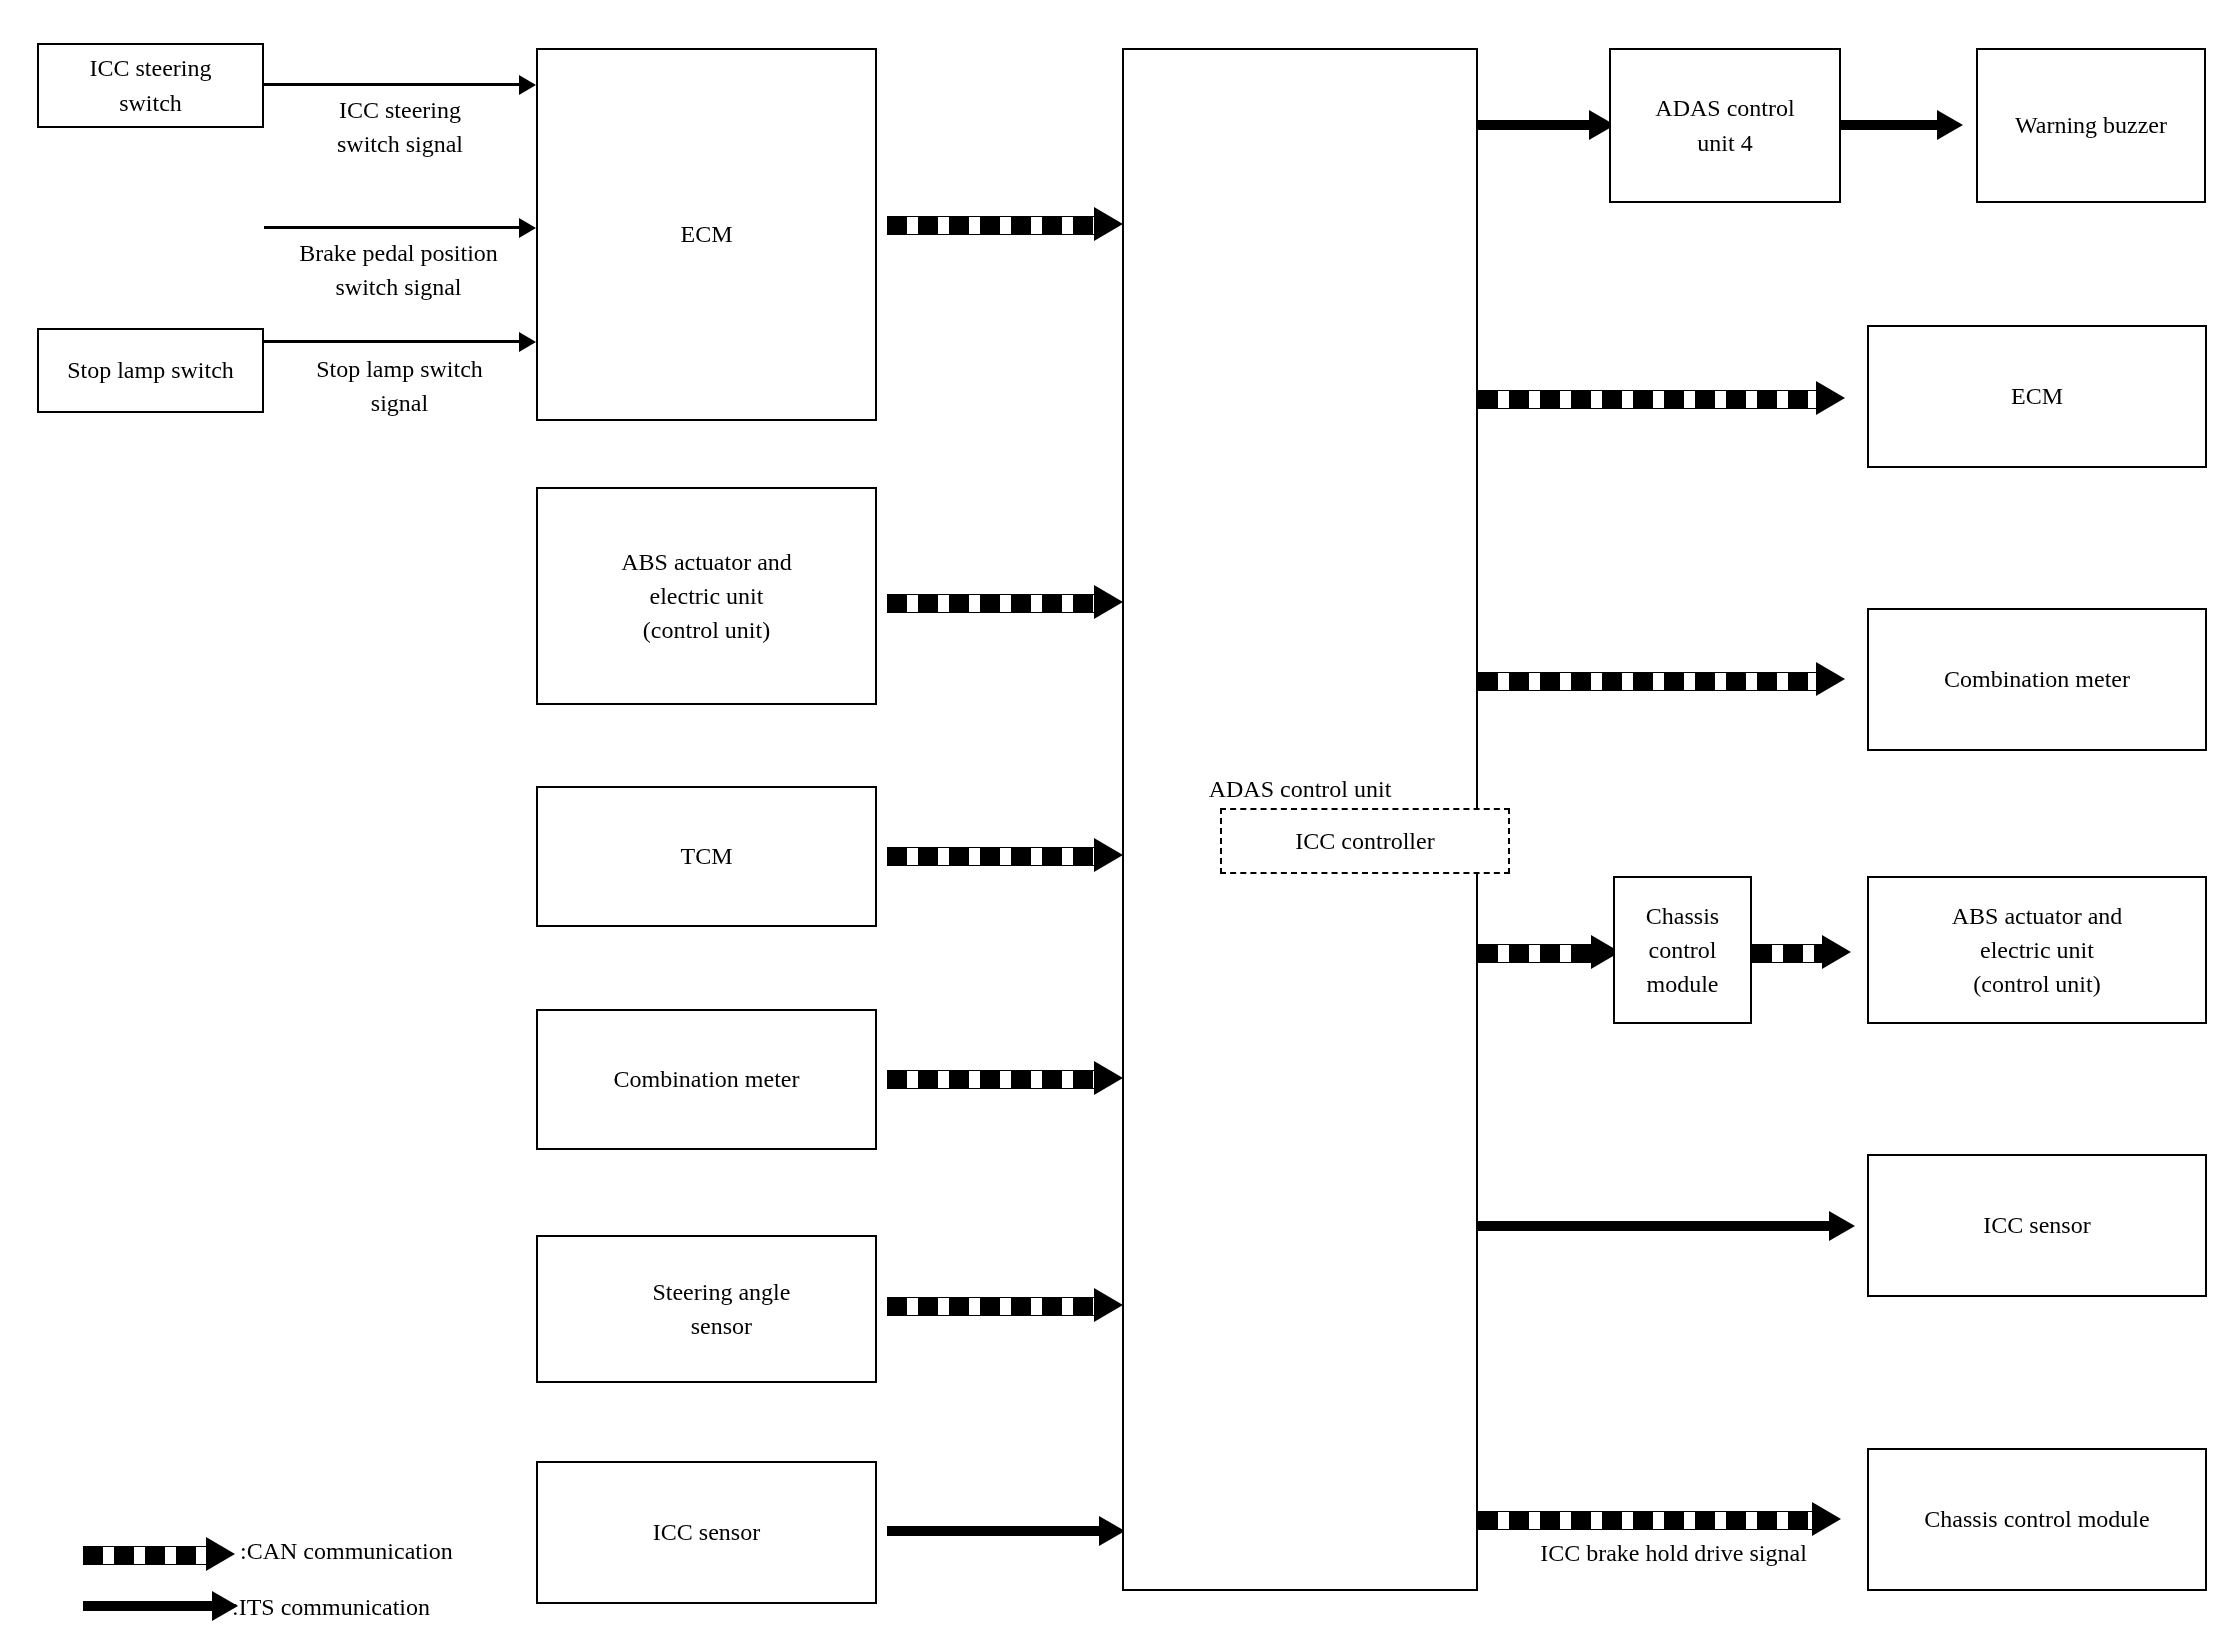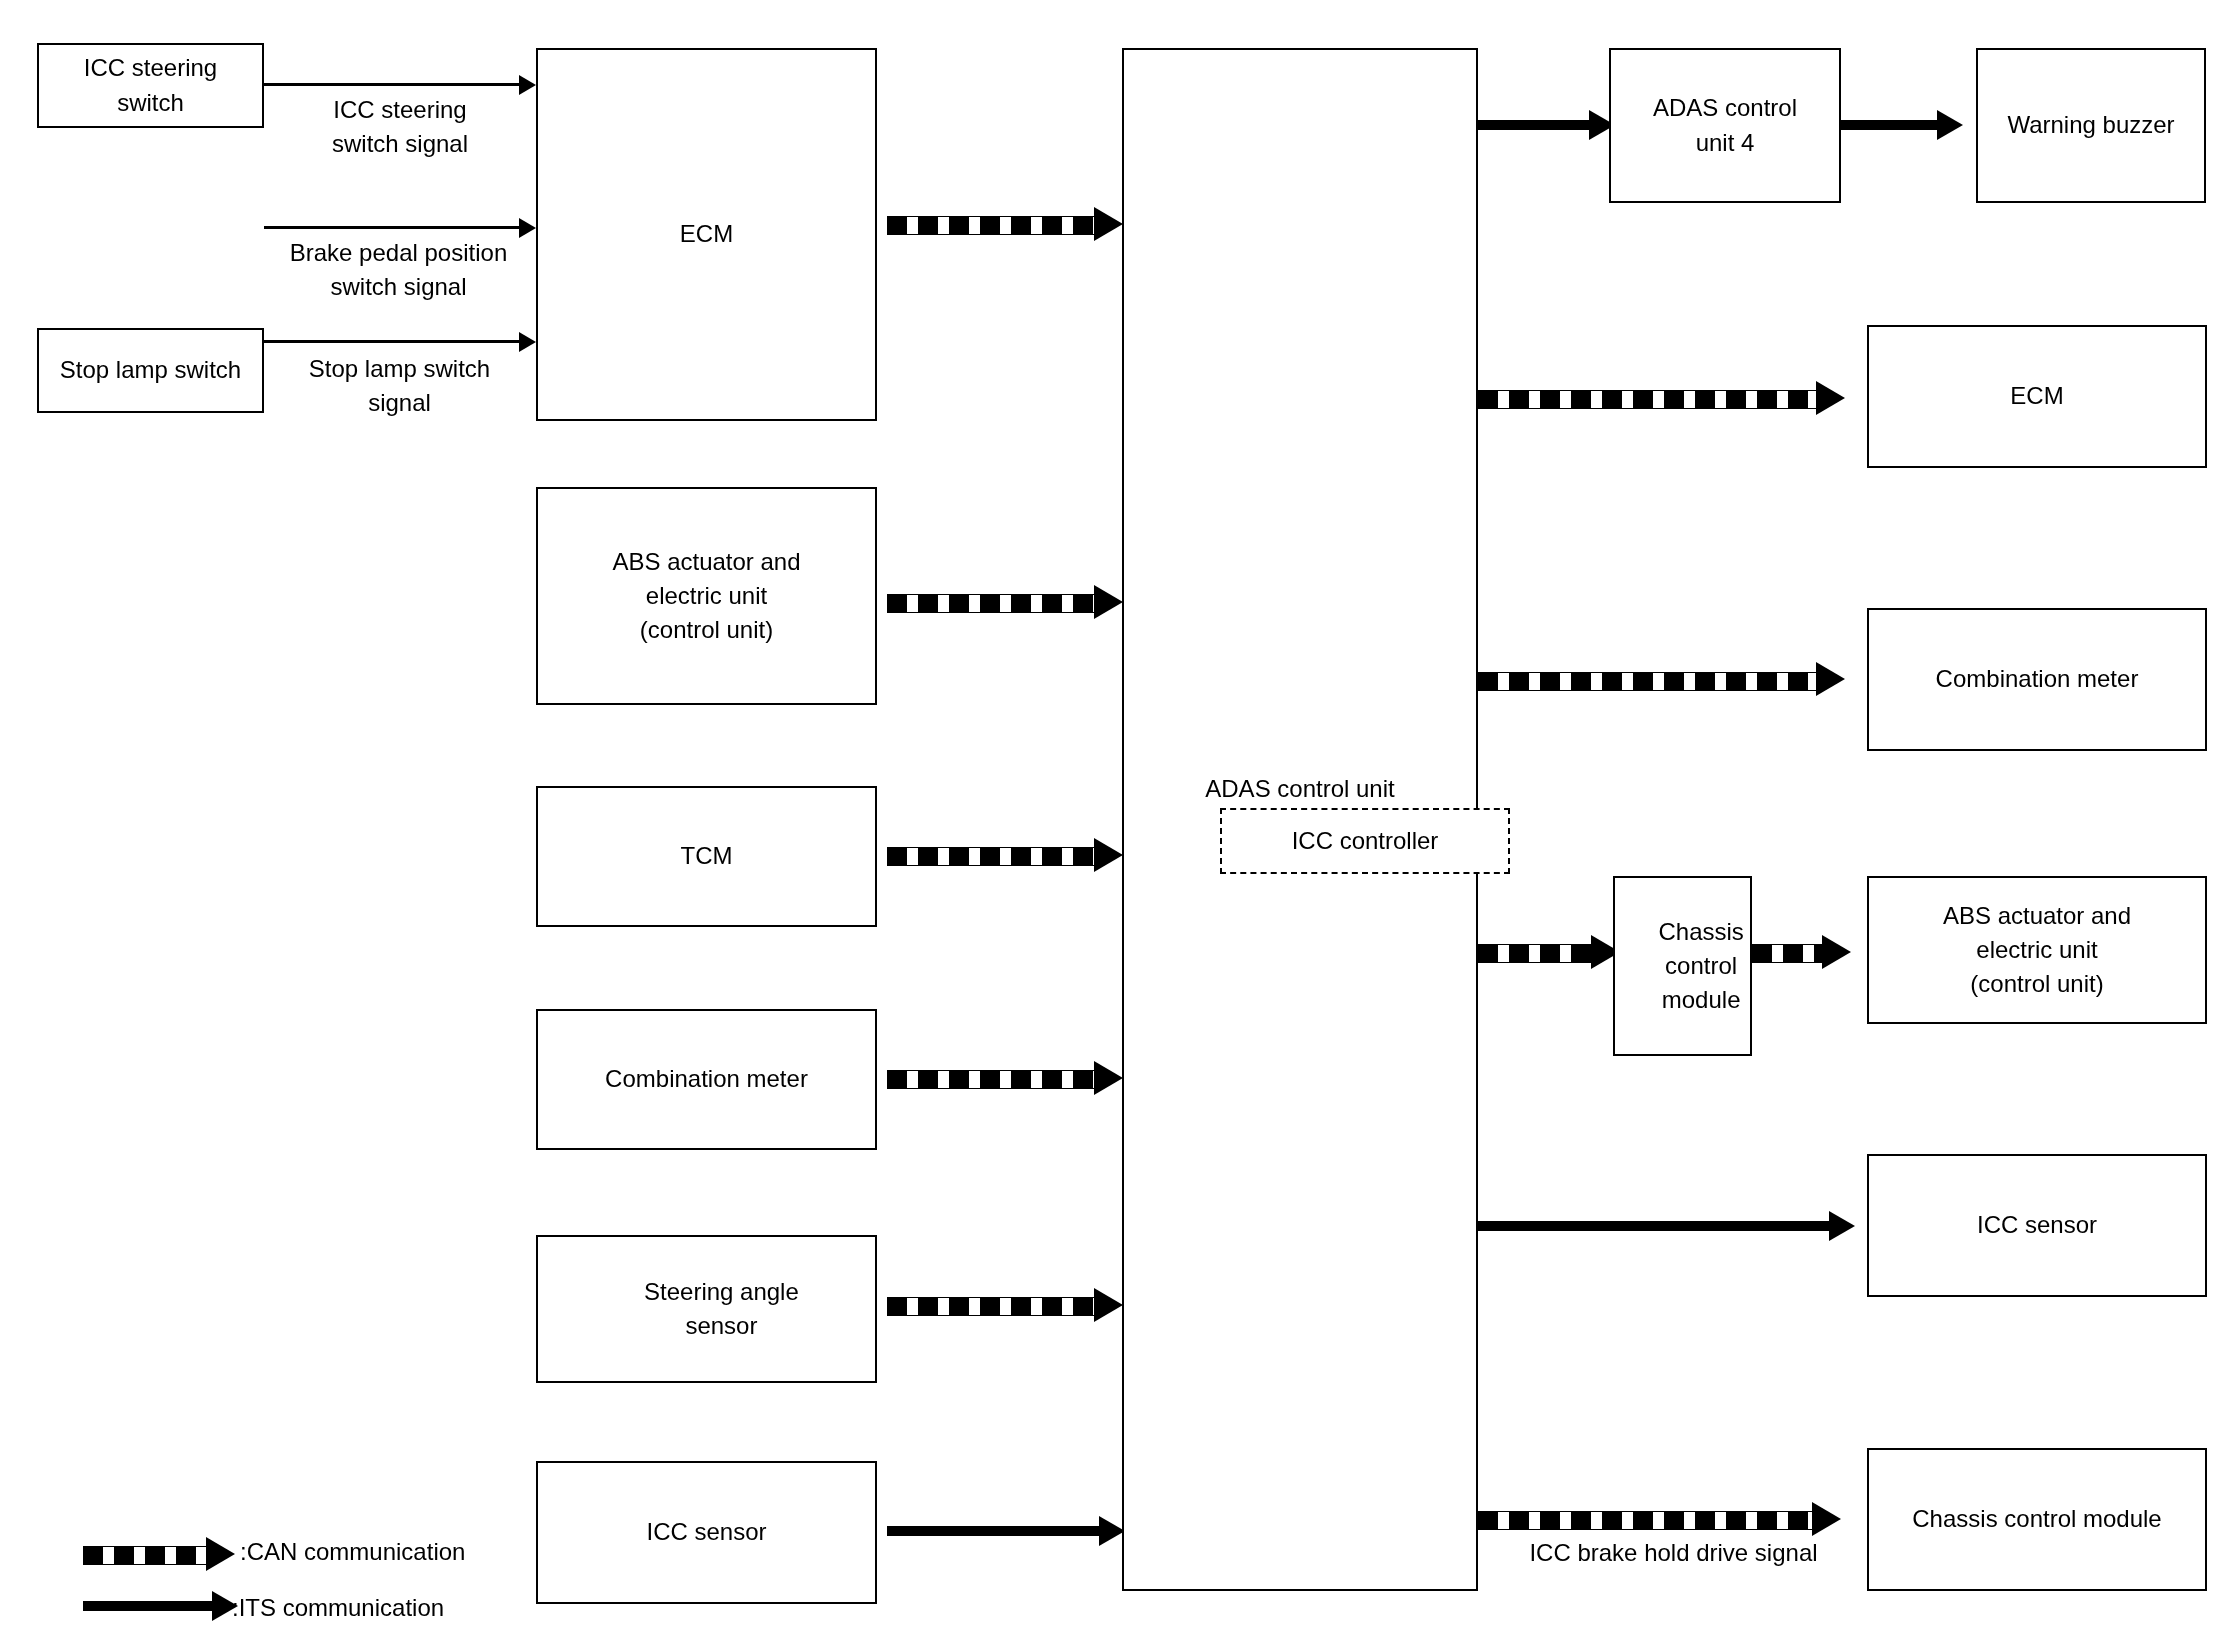--- a/index.html
+++ b/index.html
@@ -5,21 +5,21 @@
   html, body {
     margin: 0;
     padding: 0;
     background: #ffffff;
   }
   #canvas {
     position: relative;
     width: 2227px;
     height: 1646px;
     background: #ffffff;
-    font-family: Liberation Sans, sans-serif;
+    font-family: Liberation Serif, serif;
     color: #000000;
     overflow: hidden;
   }
   .box {
     position: absolute;
     box-sizing: border-box;
     border: 2.3px solid #000000;
     background: #ffffff;
     display: flex;
     align-items: center;
@@ -205,21 +205,21 @@
   <div class="can-line" style="left:1478px; top:672px; width:340px;"></div>
   <div class="can-head" style="left:1816px; top:662px;"></div>
 
   <div class="box" style="left:1867px; top:608px; width:340px; height:143px;">
     <span class="box-label">Combination meter</span>
   </div>
 
   <div class="can-line" style="left:1478px; top:944px; width:116px;"></div>
   <div class="can-head" style="left:1591px; top:935px;"></div>
 
-  <div class="box" style="left:1613px; top:876px; width:139px; height:180px;justify-content:flex-end;">
+  <div class="box" style="left:1613px; top:876px; width:139px; height:148px;">
     <span class="box-label">Chassis
 control
 module</span>
   </div>
 
   <div class="can-line" style="left:1752px; top:944px; width:73px;"></div>
   <div class="can-head" style="left:1822px; top:935px;"></div>
 
   <div class="box" style="left:1867px; top:876px; width:340px; height:148px;">
     <span class="box-label">ABS actuator and

